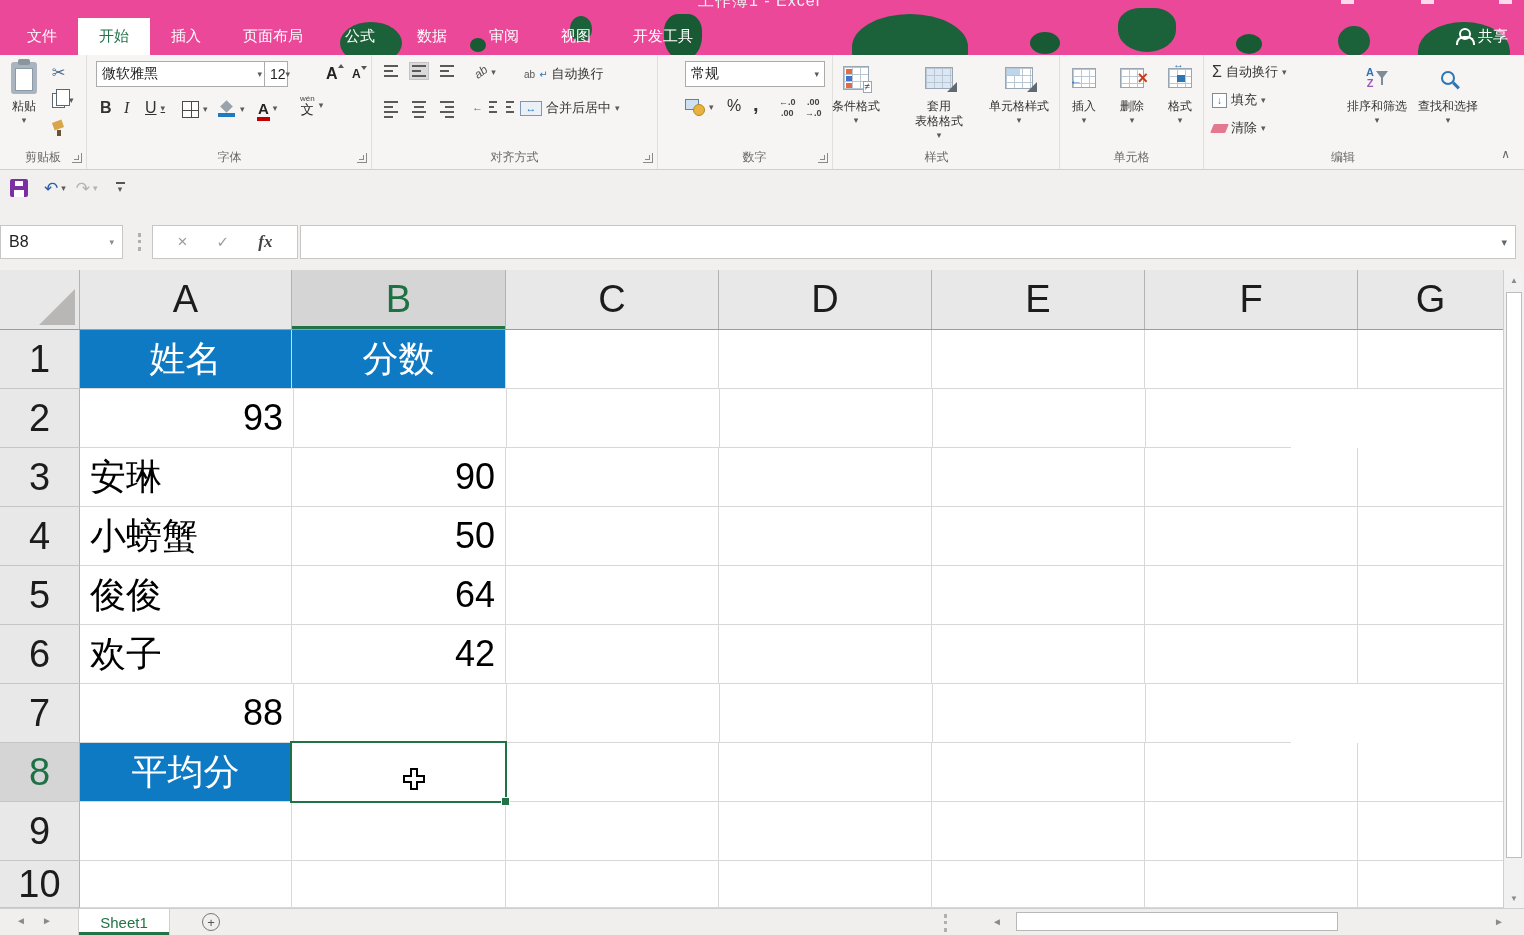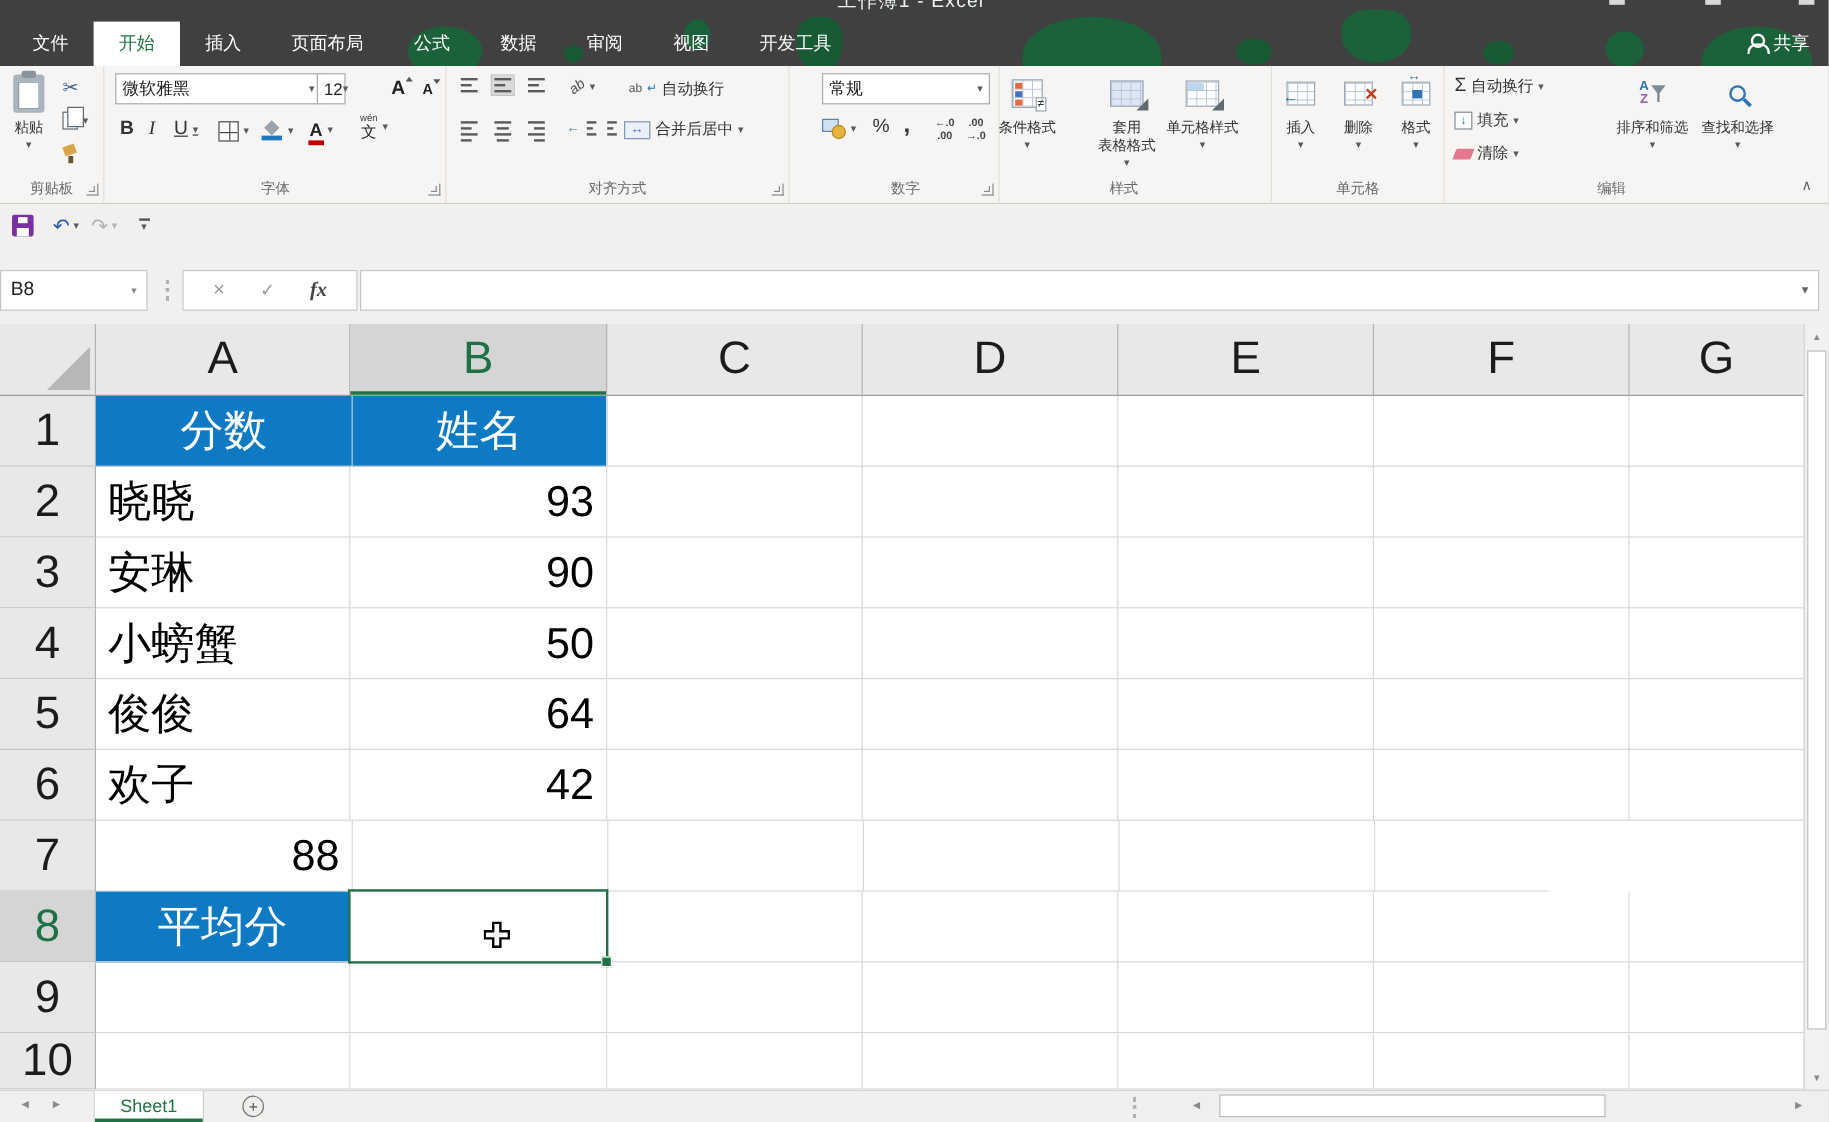--- a/index.html
+++ b/index.html
@@ -1,20 +1,20 @@
 <!DOCTYPE html>
 <html><head>
 <meta charset="utf-8">
 <style>
 *{box-sizing:border-box;margin:0;padding:0}
 body{font-family:"Liberation Sans","DejaVu Sans",sans-serif;background:#888}
 #app{position:relative;width:1524px;height:935px;background:#fff;overflow:hidden}
 .abs{position:absolute}
 
-.titlebar{position:absolute;top:0;left:0;width:1524px;height:55px;background:#404040;overflow:hidden}
+.titlebar{position:absolute;top:0;left:0;width:1524px;height:55px;background:#ec4899;overflow:hidden}
 .blob{position:absolute;background:#1b6139;border-radius:50%}
 .blob.d2{background:#185a34}
 .wintitle{position:absolute;top:-9px;left:698px;color:#ecf3ee;font-size:16px;letter-spacing:1px}
 .winfrag{position:absolute;top:0;width:13px;height:4px;background:rgba(255,255,255,.8)}
 .tabrow{position:absolute;left:6px;bottom:0;height:37px;display:flex;align-items:stretch;font-size:15px;color:#fff}
 .tab{display:flex;align-items:center;padding:0 21px;cursor:default;white-space:nowrap}
 .tab.active{background:#fff;color:#217346}
 .tellme{display:flex;align-items:center;gap:9px;margin-left:16px;color:rgba(255,255,255,.88);padding:0 8px}
 .bulb{width:13px;height:13px;border:2px solid rgba(255,255,255,.88);border-radius:50%;position:relative;flex:none}
 .bulb::after{content:"";position:absolute;left:2px;bottom:-6px;width:5px;height:4px;border-left:2px solid rgba(255,255,255,.88);border-right:2px solid rgba(255,255,255,.88)}
@@ -358,21 +358,21 @@
       <div class="bigbtn" style="left:84px;width:82px">
         <span class="bicon">
             <span class="mini-grid icon-ft">
               <span class="brush"></span>
             </span>
           </span>
         <span class="pre">套用
 表格格式</span>
         <span class="caret">▾</span>
       </div>
-      <div class="bigbtn" style="left:148px;width:80px">
+      <div class="bigbtn" style="left:165px;width:80px">
         <span class="bicon">
             <span class="mini-grid icon-cs">
               <span class="brush"></span>
             </span>
           </span>
         <span>单元格样式</span>
         <span class="caret">▾</span>
       </div>
       <div class="glabel">样式</div>
     </div>
@@ -495,31 +495,30 @@
     <div class="ch wc">C</div>
     <div class="ch wd">D</div>
     <div class="ch we">E</div>
     <div class="ch wf">F</div>
     <div class="ch wg">G</div>
   </div>
 
   <div class="grid">
     <div class="grow">
       <div class="rh">1</div>
+      <div class="cell wa blue">姓名</div>
       <div class="cell wb blue">分数</div>
-      <div class="cell wa blue">姓名</div>
       <div class="cell wc"></div>
         <div class="cell wd"></div>
         <div class="cell we"></div>
         <div class="cell wf"></div>
         <div class="cell wg"></div>
     </div>
     <div class="grow">
       <div class="rh">2</div>
-      <div class="cell wa">晓晓</div>
       <div class="cell wb num">93</div>
       <div class="cell wc"></div>
         <div class="cell wd"></div>
         <div class="cell we"></div>
         <div class="cell wf"></div>
         <div class="cell wg"></div>
     </div>
     <div class="grow">
       <div class="rh">3</div>
       <div class="cell wa">安琳</div>

